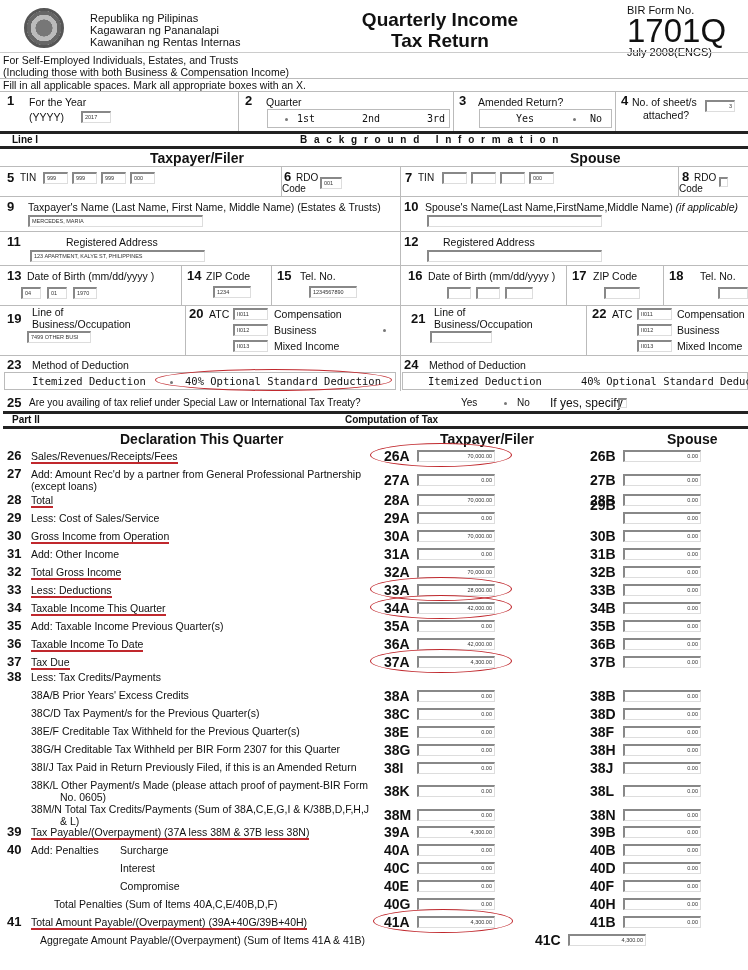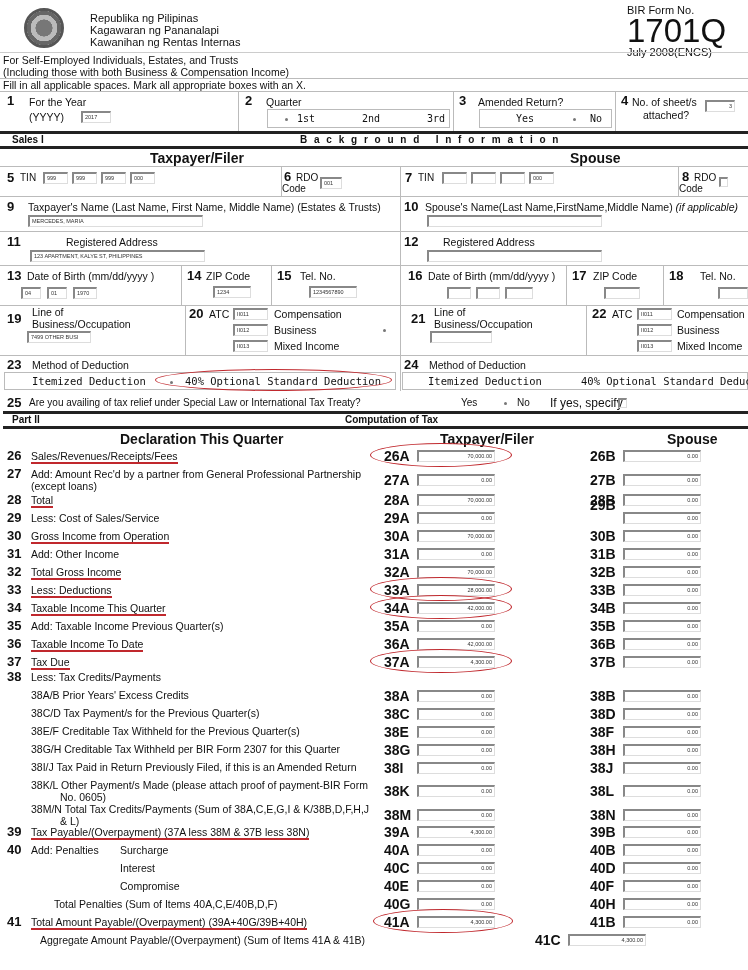--- a/index.html
+++ b/index.html
@@ -27,20 +27,22 @@
 </head>
 <body>
 
 <div class="abs" style="left:24px;top:8px;width:40px;height:40px;border-radius:50%;border:3px solid #555;background:radial-gradient(circle,#777 0 35%,#bbb 36% 55%,#666 56% 70%,#ccc 71%)"></div>
 <div class="abs hdr-text" style="left:90px;top:12px">
   <div>Republika ng Pilipinas</div>
   <div>Kagawaran ng Pananalapi</div>
   <div>Kawanihan ng Rentas Internas</div>
 </div>
 <div class="abs title" style="left:340px;top:9px;width:200px">
+  <div>Quarterly Income</div>
+  <div>Tax Return</div>
 </div>
 <div class="abs" style="left:627px;top:4px">
   <div style="font-size:11px">BIR Form No.</div>
   <div class="formno-big">1701Q</div>
   <div style="font-size:11px">July 2008(ENCS)</div>
 </div>
 <div class="hline" style="left:0;top:52px;width:748px;background:#ccc"></div>
 <div class="lbl" style="left:3px;top:54px;font-size:10.5px">For Self-Employed Individuals, Estates, and Trusts</div>
 <div class="lbl" style="left:3px;top:66px">(Including those with both Business &amp; Compensation Income)</div>
 <div class="hline" style="left:0;top:78px;width:748px"></div>
@@ -66,21 +68,21 @@
 <div class="lbl mono" style="left:516px;top:113px;font-size:10px">Yes</div>
 <span class="abs dot" style="left:573px;top:118px"></span>
 <div class="lbl mono" style="left:590px;top:113px;font-size:10px">No</div>
 <div class="vline" style="left:615px;top:91px;height:40px"></div>
 <div class="num" style="left:621px;top:94px">4</div>
 <div class="lbl" style="left:632px;top:96px">No. of sheet/s</div>
 <div class="lbl" style="left:643px;top:109px">attached?</div>
 <div class="fld r" style="left:705px;top:100px;width:30px">3</div>
 
 <div class="thick" style="left:0;top:131px;width:748px"></div>
-<div class="lbl b" style="left:12px;top:134px;font-size:10px">Sales I</div>
+<div class="lbl b" style="left:12px;top:134px;font-size:10px">Line I</div>
 <div class="lbl b" style="left:300px;top:134px;font-size:10px;letter-spacing:2px;white-space:pre">B a c k g r o u n d   I n f o r m a t i o n</div>
 <div class="thick" style="left:0;top:146px;width:748px"></div>
 <div class="lbl b" style="left:150px;top:150px;font-size:14px;line-height:16px">Taxpayer/Filer</div>
 <div class="lbl b" style="left:570px;top:150px;font-size:14px;line-height:16px">Spouse</div>
 <div class="hline" style="left:0;top:166px;width:748px"></div>
 
 <div class="num" style="left:7px;top:171px">5</div>
 <div class="lbl" style="left:20px;top:172px;font-size:10px">TIN</div>
 <div class="fld" style="left:43px;top:172px;width:25px">999</div>
 <div class="fld" style="left:72px;top:172px;width:25px">999</div>

